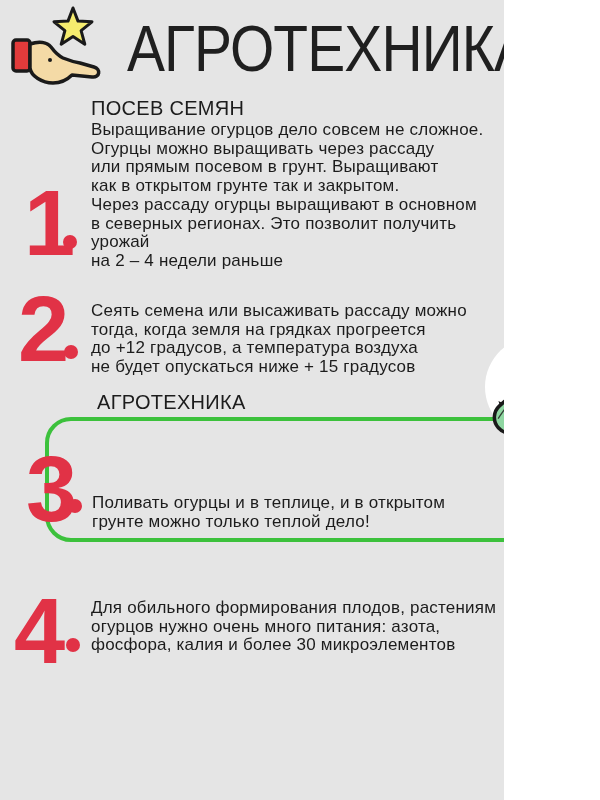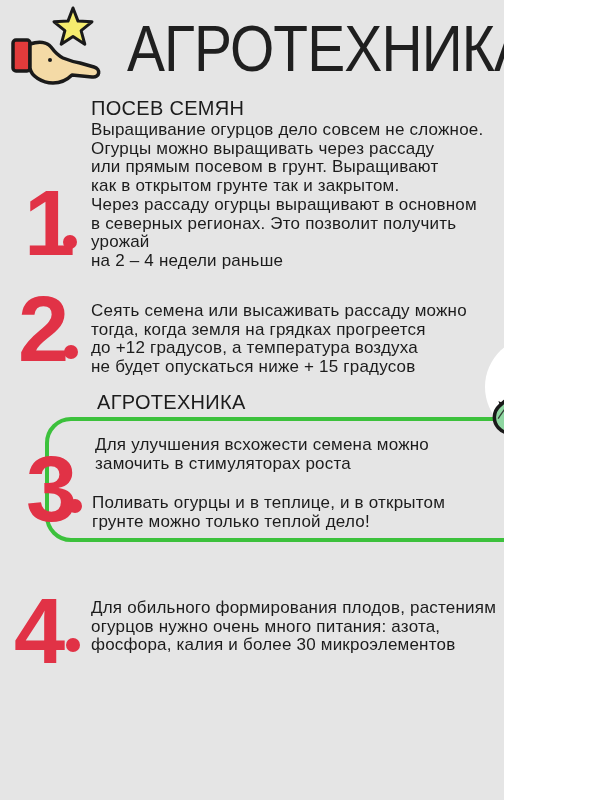--- a/index.html
+++ b/index.html
@@ -110,22 +110,20 @@
         <circle cx="68" cy="59" r="2.2" fill="#1a1a1a"></circle>
         <circle cx="86" cy="63" r="2.2" fill="#1a1a1a"></circle>
         <circle cx="38" cy="70" r="2.2" fill="#1a1a1a"></circle>
         <circle cx="60" cy="71" r="2.2" fill="#1a1a1a"></circle>
         <rect x="103" y="56" width="11" height="12" rx="3" fill="#7ccb90" stroke="#1a1a1a" stroke-width="3"></rect>
       </g>
       <path d="M88,24 C89,12 100,6 104,13 C107,19 98,25 94,20 C91,16 95,11 99,13" fill="none" stroke="#1a1a1a" stroke-width="2.5" stroke-linecap="round"></path>
     </svg>
   </div>
 
-  <div class="abs body bp1">Для улучшения всхожести семена можно
-замочить в стимуляторах роста</div>
   <div class="abs body bp2">Поливать огурцы и в теплице, и в открытом
 грунте можно только теплой дело!</div>
   <div class="abs num n3">3</div>
   <div class="abs dot d3"></div>
 
   <div class="abs num n4">4</div>
   <div class="abs dot d4"></div>
   <div class="abs body b4">Для обильного формирования плодов, растениям
 огурцов нужно очень много питания: азота,
 фосфора, калия и более 30 микроэлементов</div>

